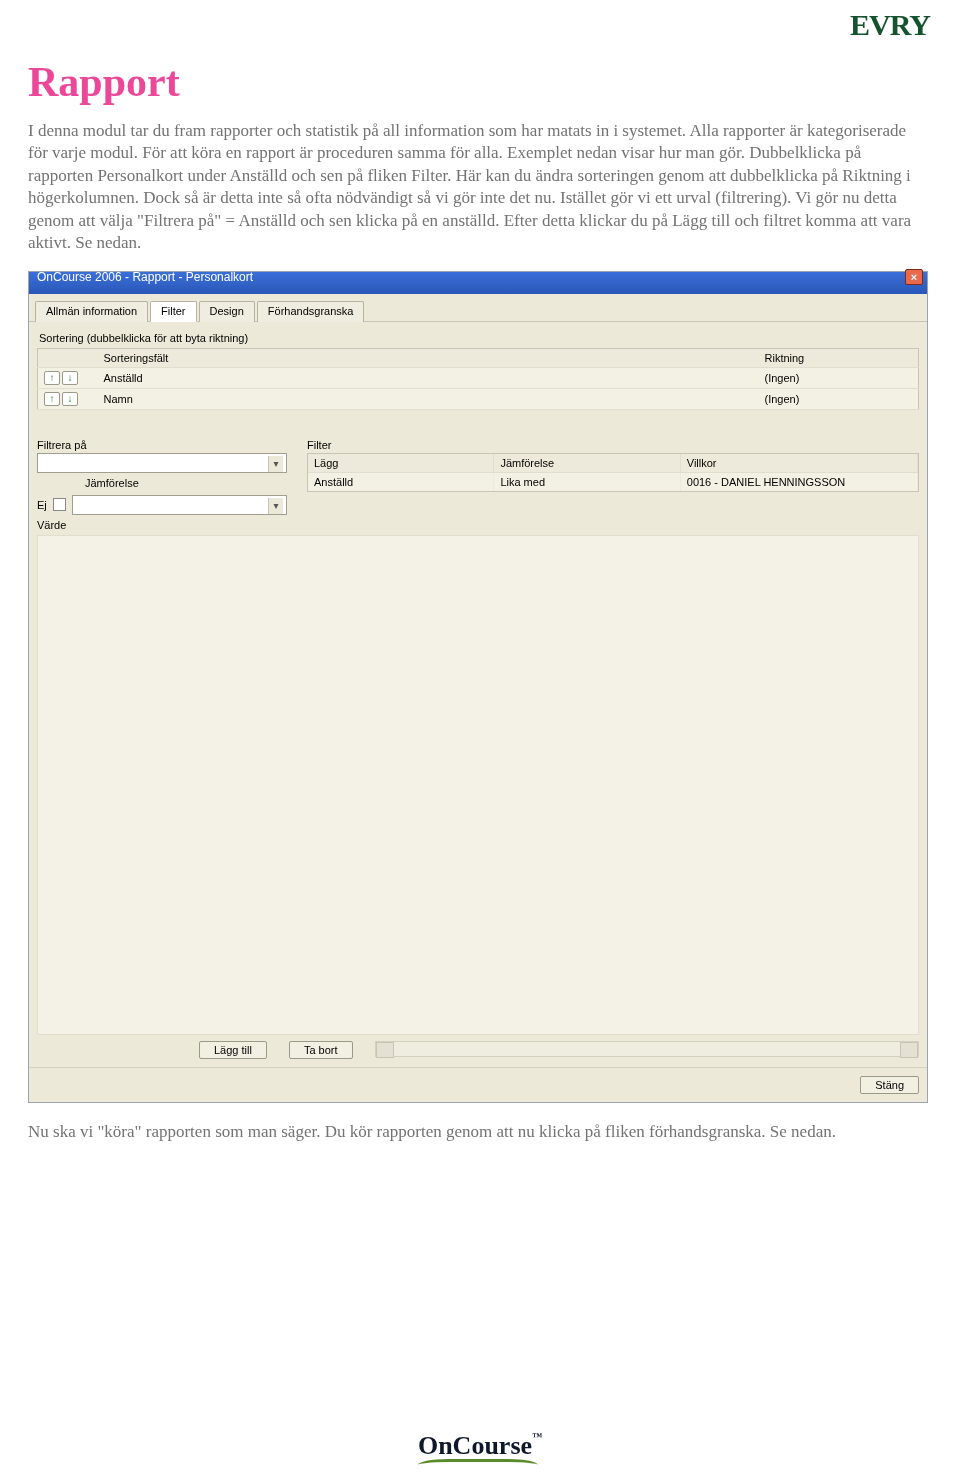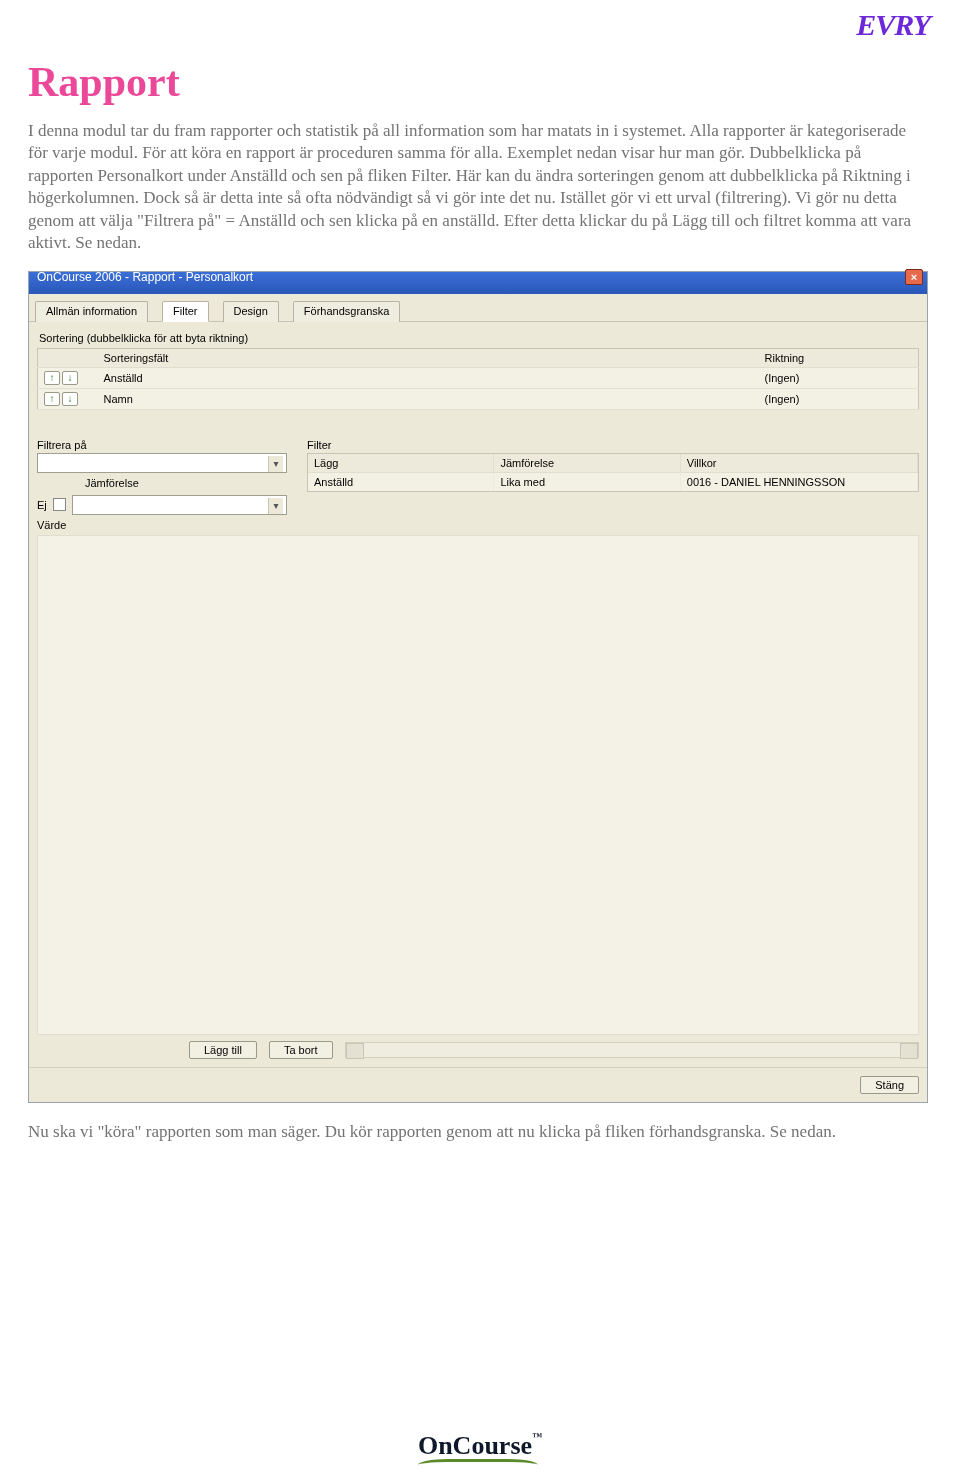--- a/index.html
+++ b/index.html
@@ -9,24 +9,23 @@
     background: #fff;
     font-family: Georgia, 'Times New Roman', serif;
     color: #222;
     position: relative;
     padding: 18px 28px 0 28px;
   }
   .logo-top {
     position: absolute;
     top: 8px; right: 30px;
     font-family: Georgia, serif;
-    font-style: italic;
     font-weight: 900;
     font-size: 30px;
-    color: #6d28d9;
+    color: #14532d;
     letter-spacing: -1px;
   }
   h1.doc-title {
     font-family: Georgia, serif;
     font-size: 42px;
     color: #ec4899;
     font-weight: 700;
     margin: 40px 0 14px 0;
   }
   p.doc-para {
@@ -63,21 +62,21 @@
     width: 18px; height: 16px;
     background: #e86a4a;
     border: 1px solid #7a2a1a;
     color: #fff;
     font-size: 11px; font-weight: 700;
     line-height: 14px; text-align: center;
     border-radius: 2px;
   }
   .tabs {
     display: flex;
-    gap: 12px;
+    gap: 0;
     padding: 6px 6px 0 6px;
     background: #ece9d8;
     border-bottom: 1px solid #c8c4b6;
     font-size: 11px;
   }
   .tab {
     padding: 3px 10px 4px 10px;
     border: 1px solid #b7b2a1;
     border-bottom: none;
     background: #efece0;
@@ -179,22 +178,22 @@
   }
   .big-empty {
     height: 500px;
     background: #f4f1e6;
     border: 1px solid #e1ddcf;
     margin-top: 2px;
   }
 
   .bottom-bar {
     display: flex;
-    align-items: center;
-    gap: 12px;
+    align-items: flex-start;
+    gap: 22px;
     margin-top: 6px;
   }
   .btn {
     font-size: 11px;
     padding: 2px 14px;
     border: 1px solid #9a9a88;
     background: #f2efe3;
     border-radius: 2px;
   }
   .scroll-track {

